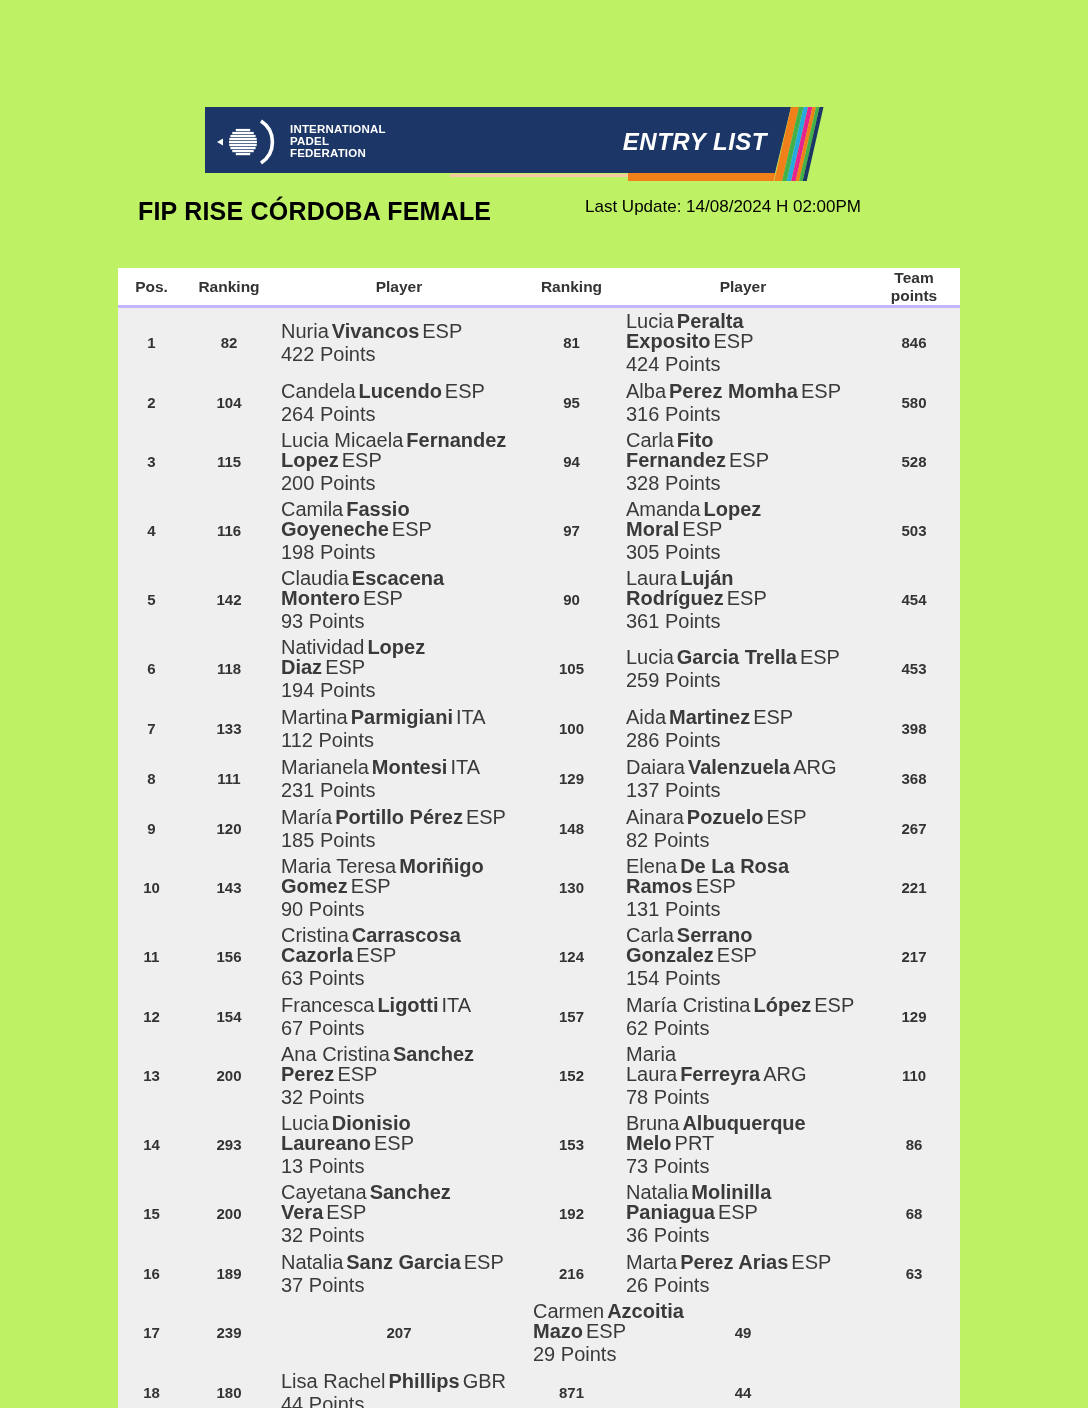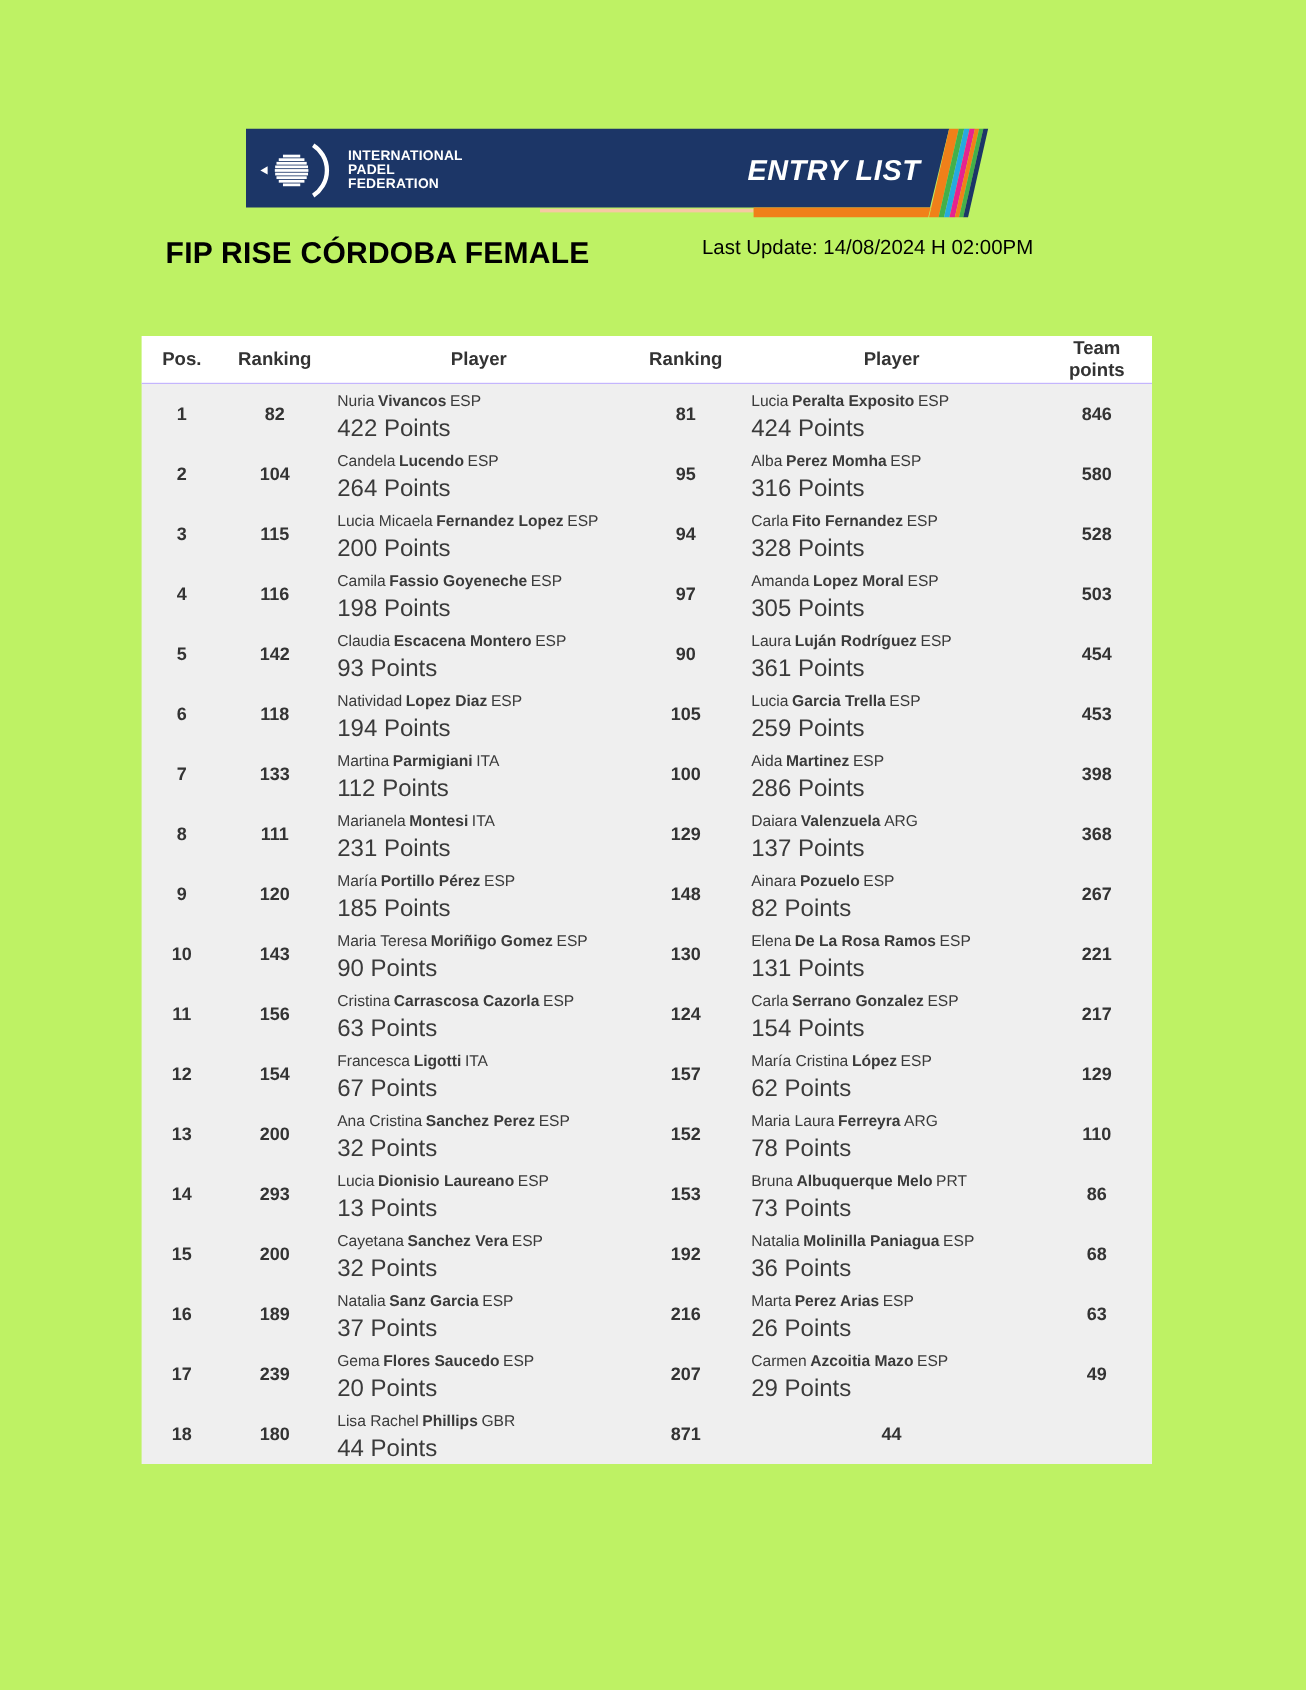--- a/index.html
+++ b/index.html
@@ -27,36 +27,35 @@
 
   
   .entry-table { position: absolute; left: 118px; top: 268px; width: 842px; }
   .grid-row {
     display: grid;
     grid-template-columns: 67px 88px 252px 93px 250px 92px;
     width: 842px;
   }
   .thead {
     background: #ffffff;
-    border-bottom: 1px solid #c4b5fd;
+    border-bottom: 3px solid #c4b5fd;
     min-height: 40px;
     align-items: center;
-    margin-top: 12px;
   }
   .th {
     font-size: 15.5px; font-weight: 700; color: #333333;
     text-align: center; line-height: 18px; padding: 2px 0;
   }
   .tbody { background: #efefef; }
   .trow { min-height: 50px; align-items: center; padding: 3px 0; }
   .cell-num {
     text-align: center; font-weight: 700; font-size: 15px; color: #333333;
   }
   .cell-player { padding-left: 8px; }
-  .pname { font-size: 13px; line-height: 20px; color: #3a3a3a; }
+  .pname { font-size: 20px; line-height: 20px; color: #3a3a3a; }
   .pname-1 { max-width: 228px; }
   .pname-2 { max-width: 236px; }
   .fn { margin-right: 3px; }
   .ln { font-weight: 700; margin-right: 3px; }
   .pts { font-size: 20px; line-height: 20px; color: #3a3a3a; margin-top: 3px; }
 </style>
 </head>
 <body>
 
 <div class="page">
@@ -353,24 +352,20 @@
     <div class="cell-player">
       <div class="pname pname-2"><span class="fn">Marta</span><span class="ln">Perez Arias</span><span class="cc">ESP</span></div>
       <div class="pts">26 Points</div>
     </div>
     <div class="cell-num">63</div>
   </div>
 
   <div class="grid-row trow">
     <div class="cell-num">17</div>
     <div class="cell-num">239</div>
-    <div class="cell-player">
-      <div class="pname pname-1"><span class="fn">Gema</span><span class="ln">Flores Saucedo</span><span class="cc">ESP</span></div>
-      <div class="pts">20 Points</div>
-    </div>
     <div class="cell-num">207</div>
     <div class="cell-player">
       <div class="pname pname-2"><span class="fn">Carmen</span><span class="ln">Azcoitia Mazo</span><span class="cc">ESP</span></div>
       <div class="pts">29 Points</div>
     </div>
     <div class="cell-num">49</div>
   </div>
 
   <div class="grid-row trow">
     <div class="cell-num">18</div>

